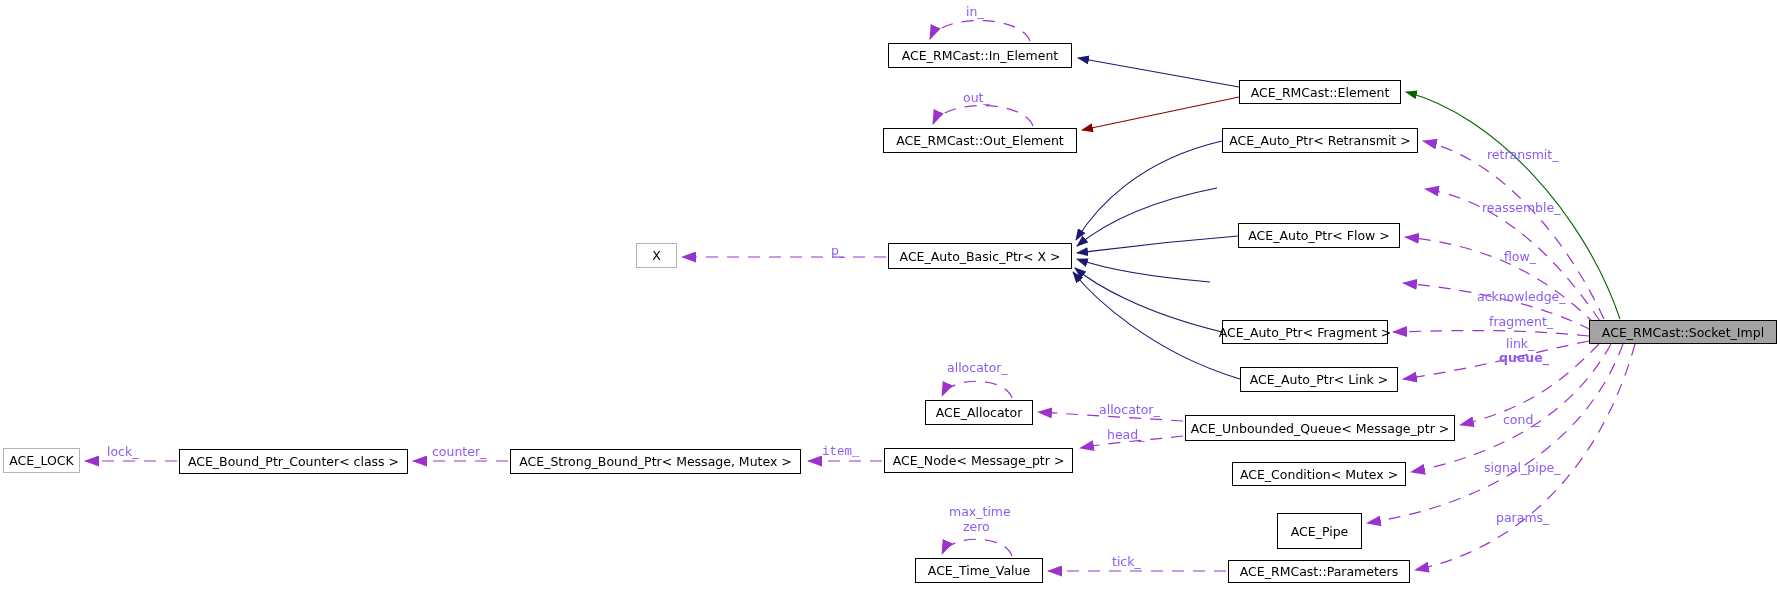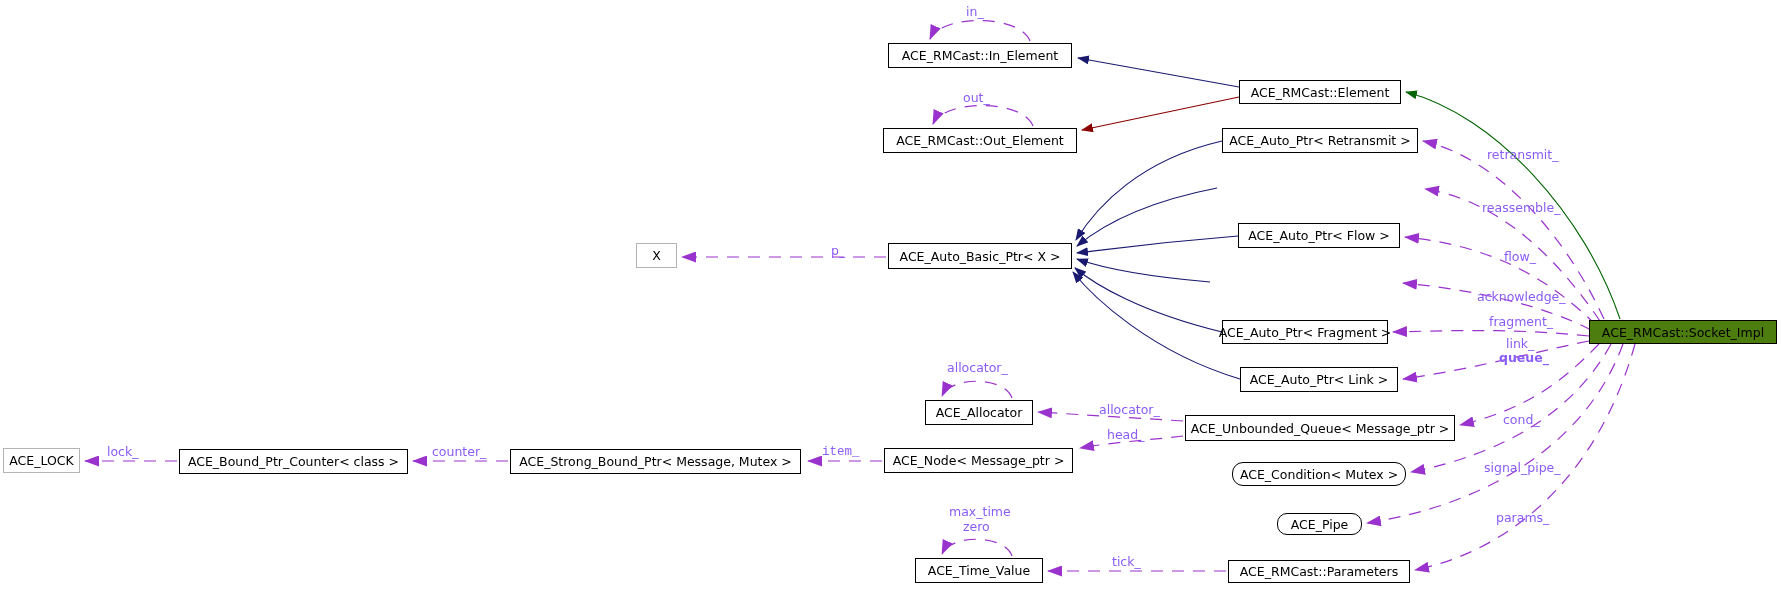--- a/index.html
+++ b/index.html
@@ -16,21 +16,21 @@
     display:flex;align-items:center;justify-content:center;
     box-sizing:border-box;
     background:#ffffff;
     border:1px solid #000000;
     font-size:12.5px;
     color:#000000;
     white-space:nowrap;
     z-index:2;
   }
   .node.ext{border:1px solid #b4b4b4;}
-  .node.current{background:#4d7c0f;border:1px solid #000000;}
+  .node.current{background:#a3a3a3;border:1px solid #000000;}
   .elabel{
     position:absolute;
     font-size:12.5px;
     color:#8b5cf6;
     white-space:nowrap;
     z-index:3;
   }
   .e-inh-pub{stroke:#191970;fill:none;stroke-width:1.1;}
   .e-inh-priv{stroke:#8b0000;fill:none;stroke-width:1.1;}
   .e-inh-prot{stroke:#006400;fill:none;stroke-width:1.1;}
@@ -109,22 +109,22 @@
   <div class="node current" style="left:1589px;top:320px;width:188px;height:24px;">ACE_RMCast::Socket_Impl</div>
 
   <div class="node" style="left:925px;top:400px;width:108px;height:25px;">ACE_Allocator</div>
   <div class="node" style="left:1185px;top:415px;width:270px;height:26px;">ACE_Unbounded_Queue&lt; Message_ptr &gt;</div>
 
   <div class="node ext" style="left:3px;top:448px;width:77px;height:25px;">ACE_LOCK</div>
   <div class="node" style="left:179px;top:449px;width:229px;height:25px;">ACE_Bound_Ptr_Counter&lt; class &gt;</div>
   <div class="node" style="left:510px;top:449px;width:291px;height:25px;">ACE_Strong_Bound_Ptr&lt; Message, Mutex &gt;</div>
   <div class="node" style="left:884px;top:448px;width:189px;height:25px;">ACE_Node&lt; Message_ptr &gt;</div>
 
-  <div class="node" style="left:1232px;top:462px;width:174px;height:24px;border-radius:11px;">ACE_Condition&lt; Mutex &gt;</div>
-  <div class="node" style="left:1277px;top:513px;width:85px;height:22px;border-radius:10px;">ACE_Pipe</div>
+  <div class="node" style="left:1232px;top:462px;width:174px;height:24px;">ACE_Condition&lt; Mutex &gt;</div>
+  <div class="node" style="left:1277px;top:513px;width:85px;height:36px;">ACE_Pipe</div>
   <div class="node" style="left:915px;top:558px;width:128px;height:25px;">ACE_Time_Value</div>
   <div class="node" style="left:1228px;top:560px;width:182px;height:23px;">ACE_RMCast::Parameters</div>
 
   <div class="elabel" style="left:966px;top:4px;">in_</div>
   <div class="elabel" style="left:963px;top:90px;">out_</div>
   <div class="elabel" style="left:831px;top:243px;">p_</div>
   <div class="elabel" style="left:1487px;top:147px;">retransmit_</div>
   <div class="elabel" style="left:1482px;top:200px;">reassemble_</div>
   <div class="elabel" style="left:1504px;top:249px;">flow_</div>
   <div class="elabel" style="left:1477px;top:289px;">acknowledge_</div>

